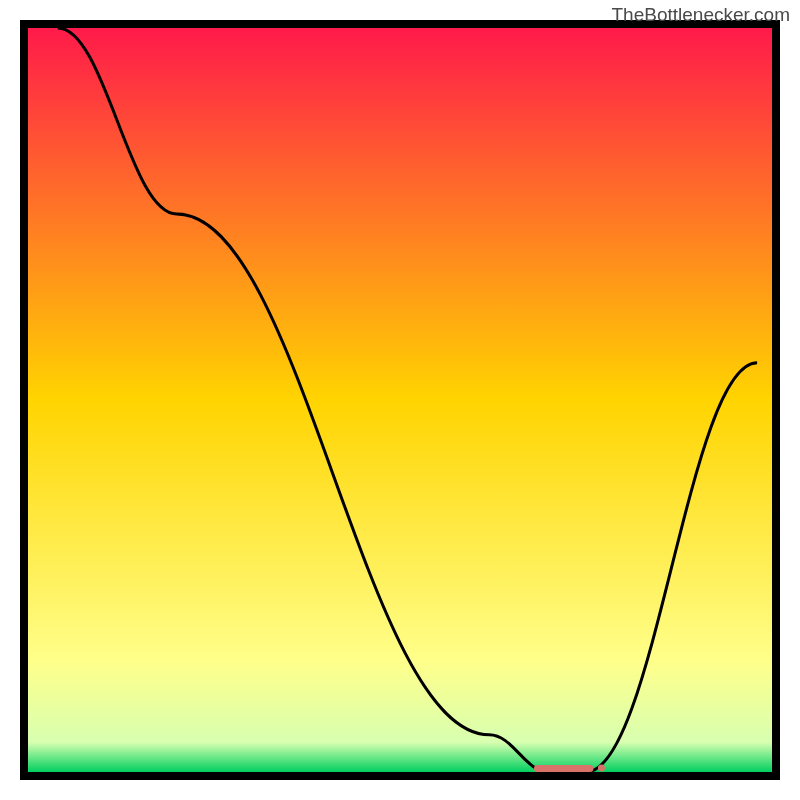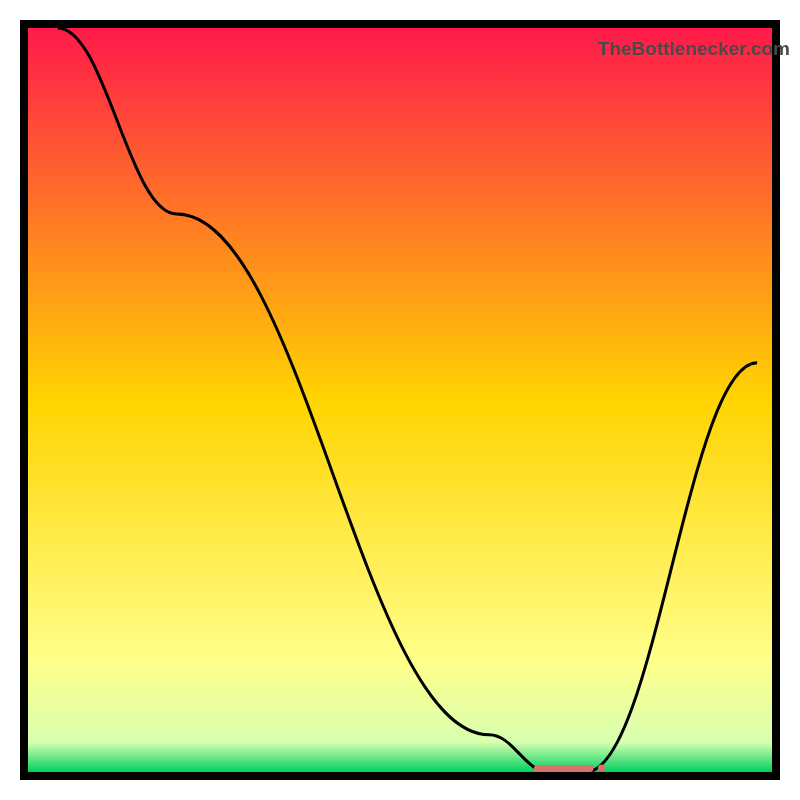--- a/index.html
+++ b/index.html
@@ -14,23 +14,22 @@
   position: relative;
   width: 800px;
   height: 800px;
 }
 .watermark {
   position: absolute;
   top: 4px;
   right: 10px;
   font-size: 19px;
   color: #4a4a4a;
-  font-weight: 700;
+  font-weight: 400;
   z-index: 10;
-  margin-top: 34px;
 }
 svg {
   display: block;
 }
 </style>
 </head>
 <body>
 
 <div class="chart-container">
   <div class="watermark">TheBottlenecker.com</div>

